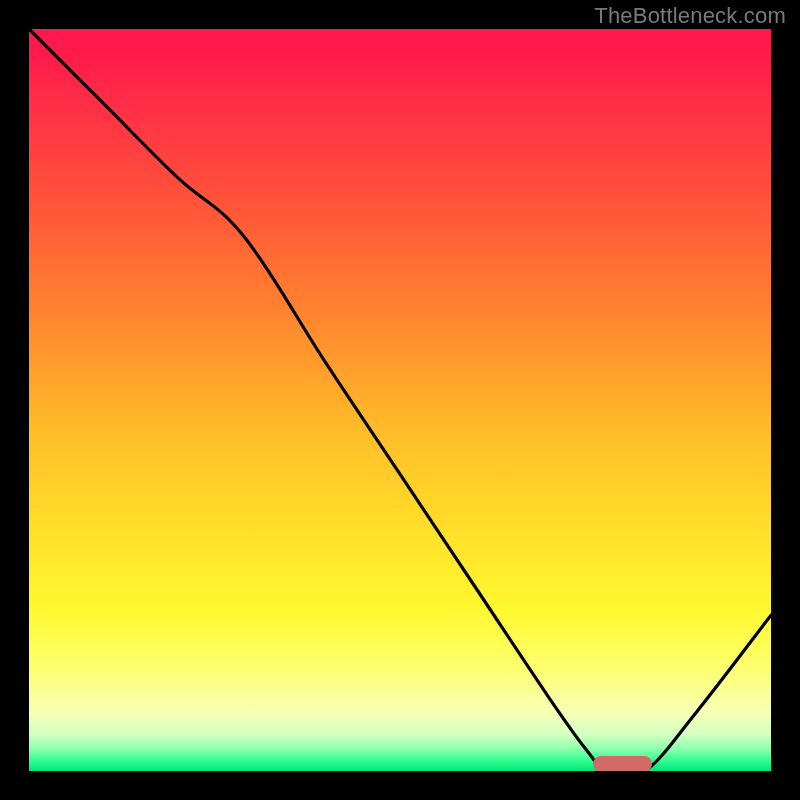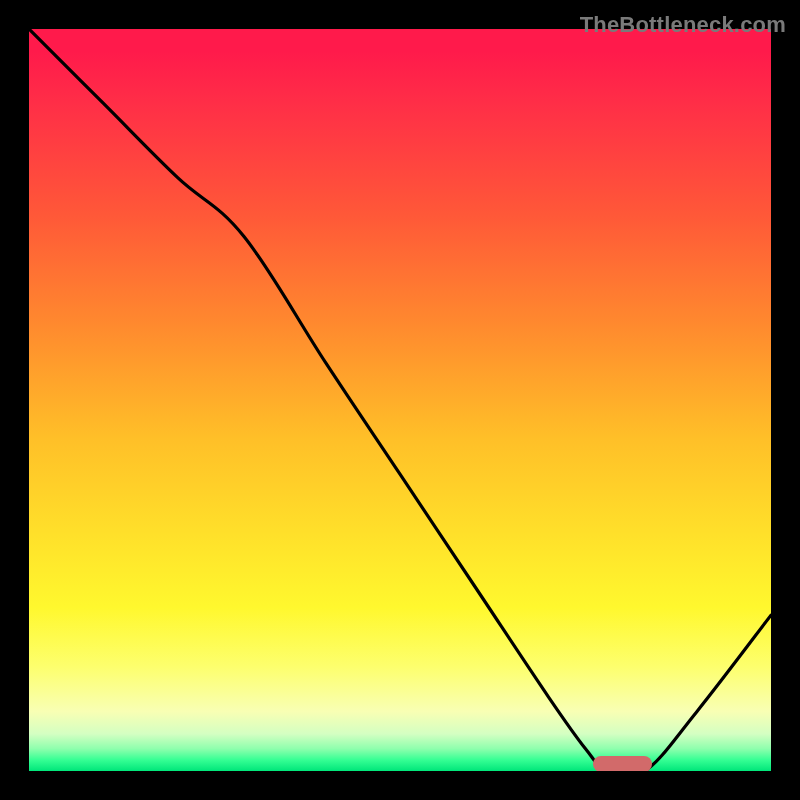--- a/index.html
+++ b/index.html
@@ -66,26 +66,26 @@
   .border-svg {
     position: absolute;
     left: 0;
     top: 0;
     width: 800px;
     height: 800px;
     pointer-events: none;
   }
   .watermark {
     position: absolute;
-    top: 12px;
+    top: 3px;
     right: 14px;
     color: #7a7a7a;
     font-size: 22px;
     letter-spacing: 0.2px;
-    font-weight: 700;
+    font-weight: 400;
   }
 </style>
 </head>
 <body>
 
 <div class="frame">
 
   <div class="plot-area">
     <div class="gradient-bg"></div>
 

